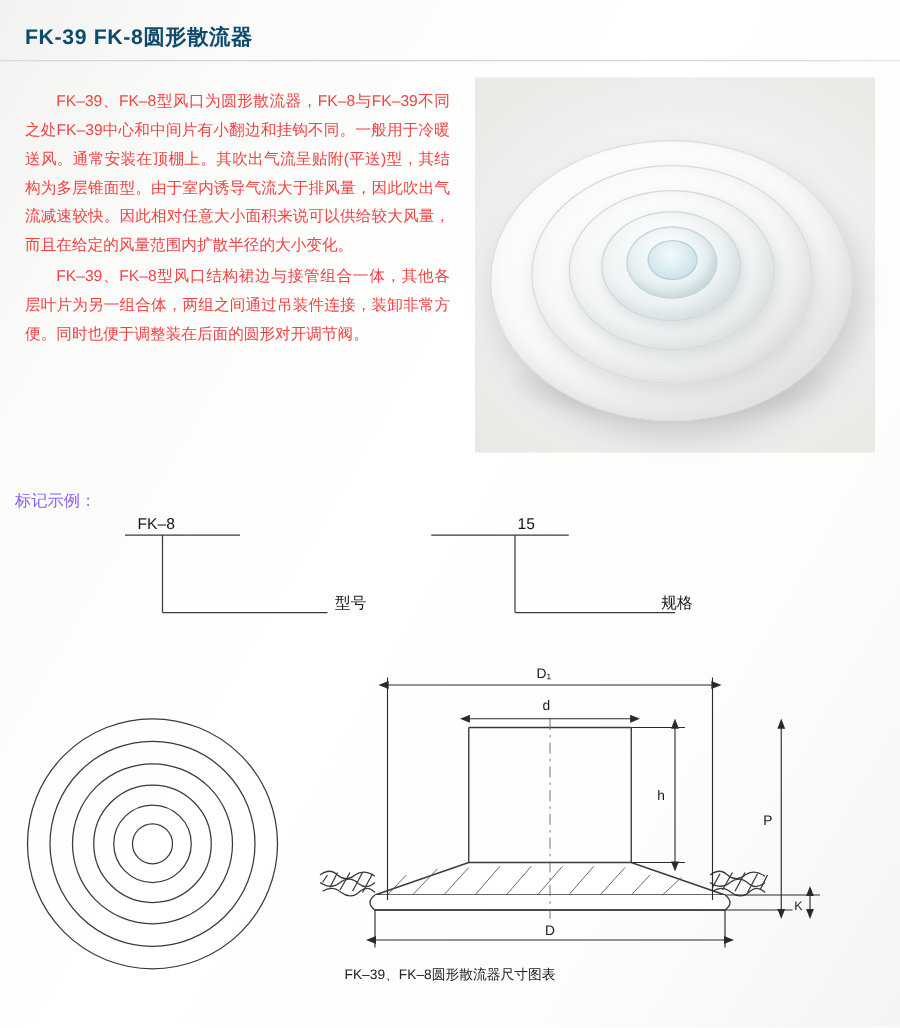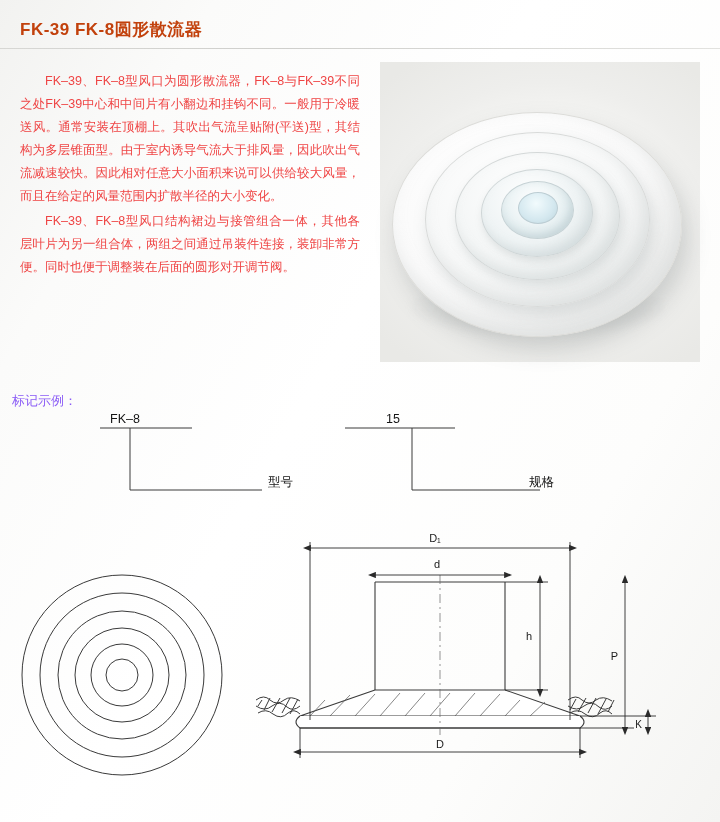--- a/index.html
+++ b/index.html
@@ -22,21 +22,21 @@
   }
 
   
   .title {
     position: absolute;
     left: 20px;
     top: 18px;
     font-size: 17px;
     font-weight: bold;
     letter-spacing: 0.5px;
-    color: #c2410c;
+    color: #0c4a6e;
   }
   .title-rule {
     position: absolute;
     left: 0px;
     top: 48px;
     width: 720px;
     height: 1px;
     background: linear-gradient(to right, #d7d7d4, #cfcfcc 40%, #e2e2df);
   }
 
@@ -131,21 +131,21 @@
     top: 380px;
     width: 720px;
     height: 140px;
   }
   .mark-text {
     position: absolute;
     font-size: 12.5px;
     color: #151515;
   }
   .mk-fk8   { left: 110px; top: 412px; text-align: center; }
-  .mk-15    { left: 386px; top: 412px; }
+  .mk-15    { left: 414px; top: 412px; }
   .mk-type  { left: 268px; top: 474px; text-align: right; }
   .mk-spec  { left: 529px; top: 474px; }
 
   
   .draw-svg {
     position: absolute;
     left: 0;
     top: 520px;
     width: 720px;
     height: 268px;
@@ -288,14 +288,17 @@
     </g>
 
     <text x="435" y="22" font-size="11" text-anchor="middle">D₁</text>
     <text x="437" y="48" font-size="11" text-anchor="middle">d</text>
     <text x="532" y="120" font-size="11" text-anchor="end">h</text>
     <text x="618" y="140" font-size="11" text-anchor="end">P</text>
     <text x="642" y="208" font-size="10" text-anchor="end">K</text>
     <text x="440" y="228" font-size="11" text-anchor="middle">D</text>
   </svg>
 
+  <div class="caption">
+    <span>FK–39、FK–8圆形散流器尺寸图表</span>
+  </div>
 
 </div>
 
 </body></html>

